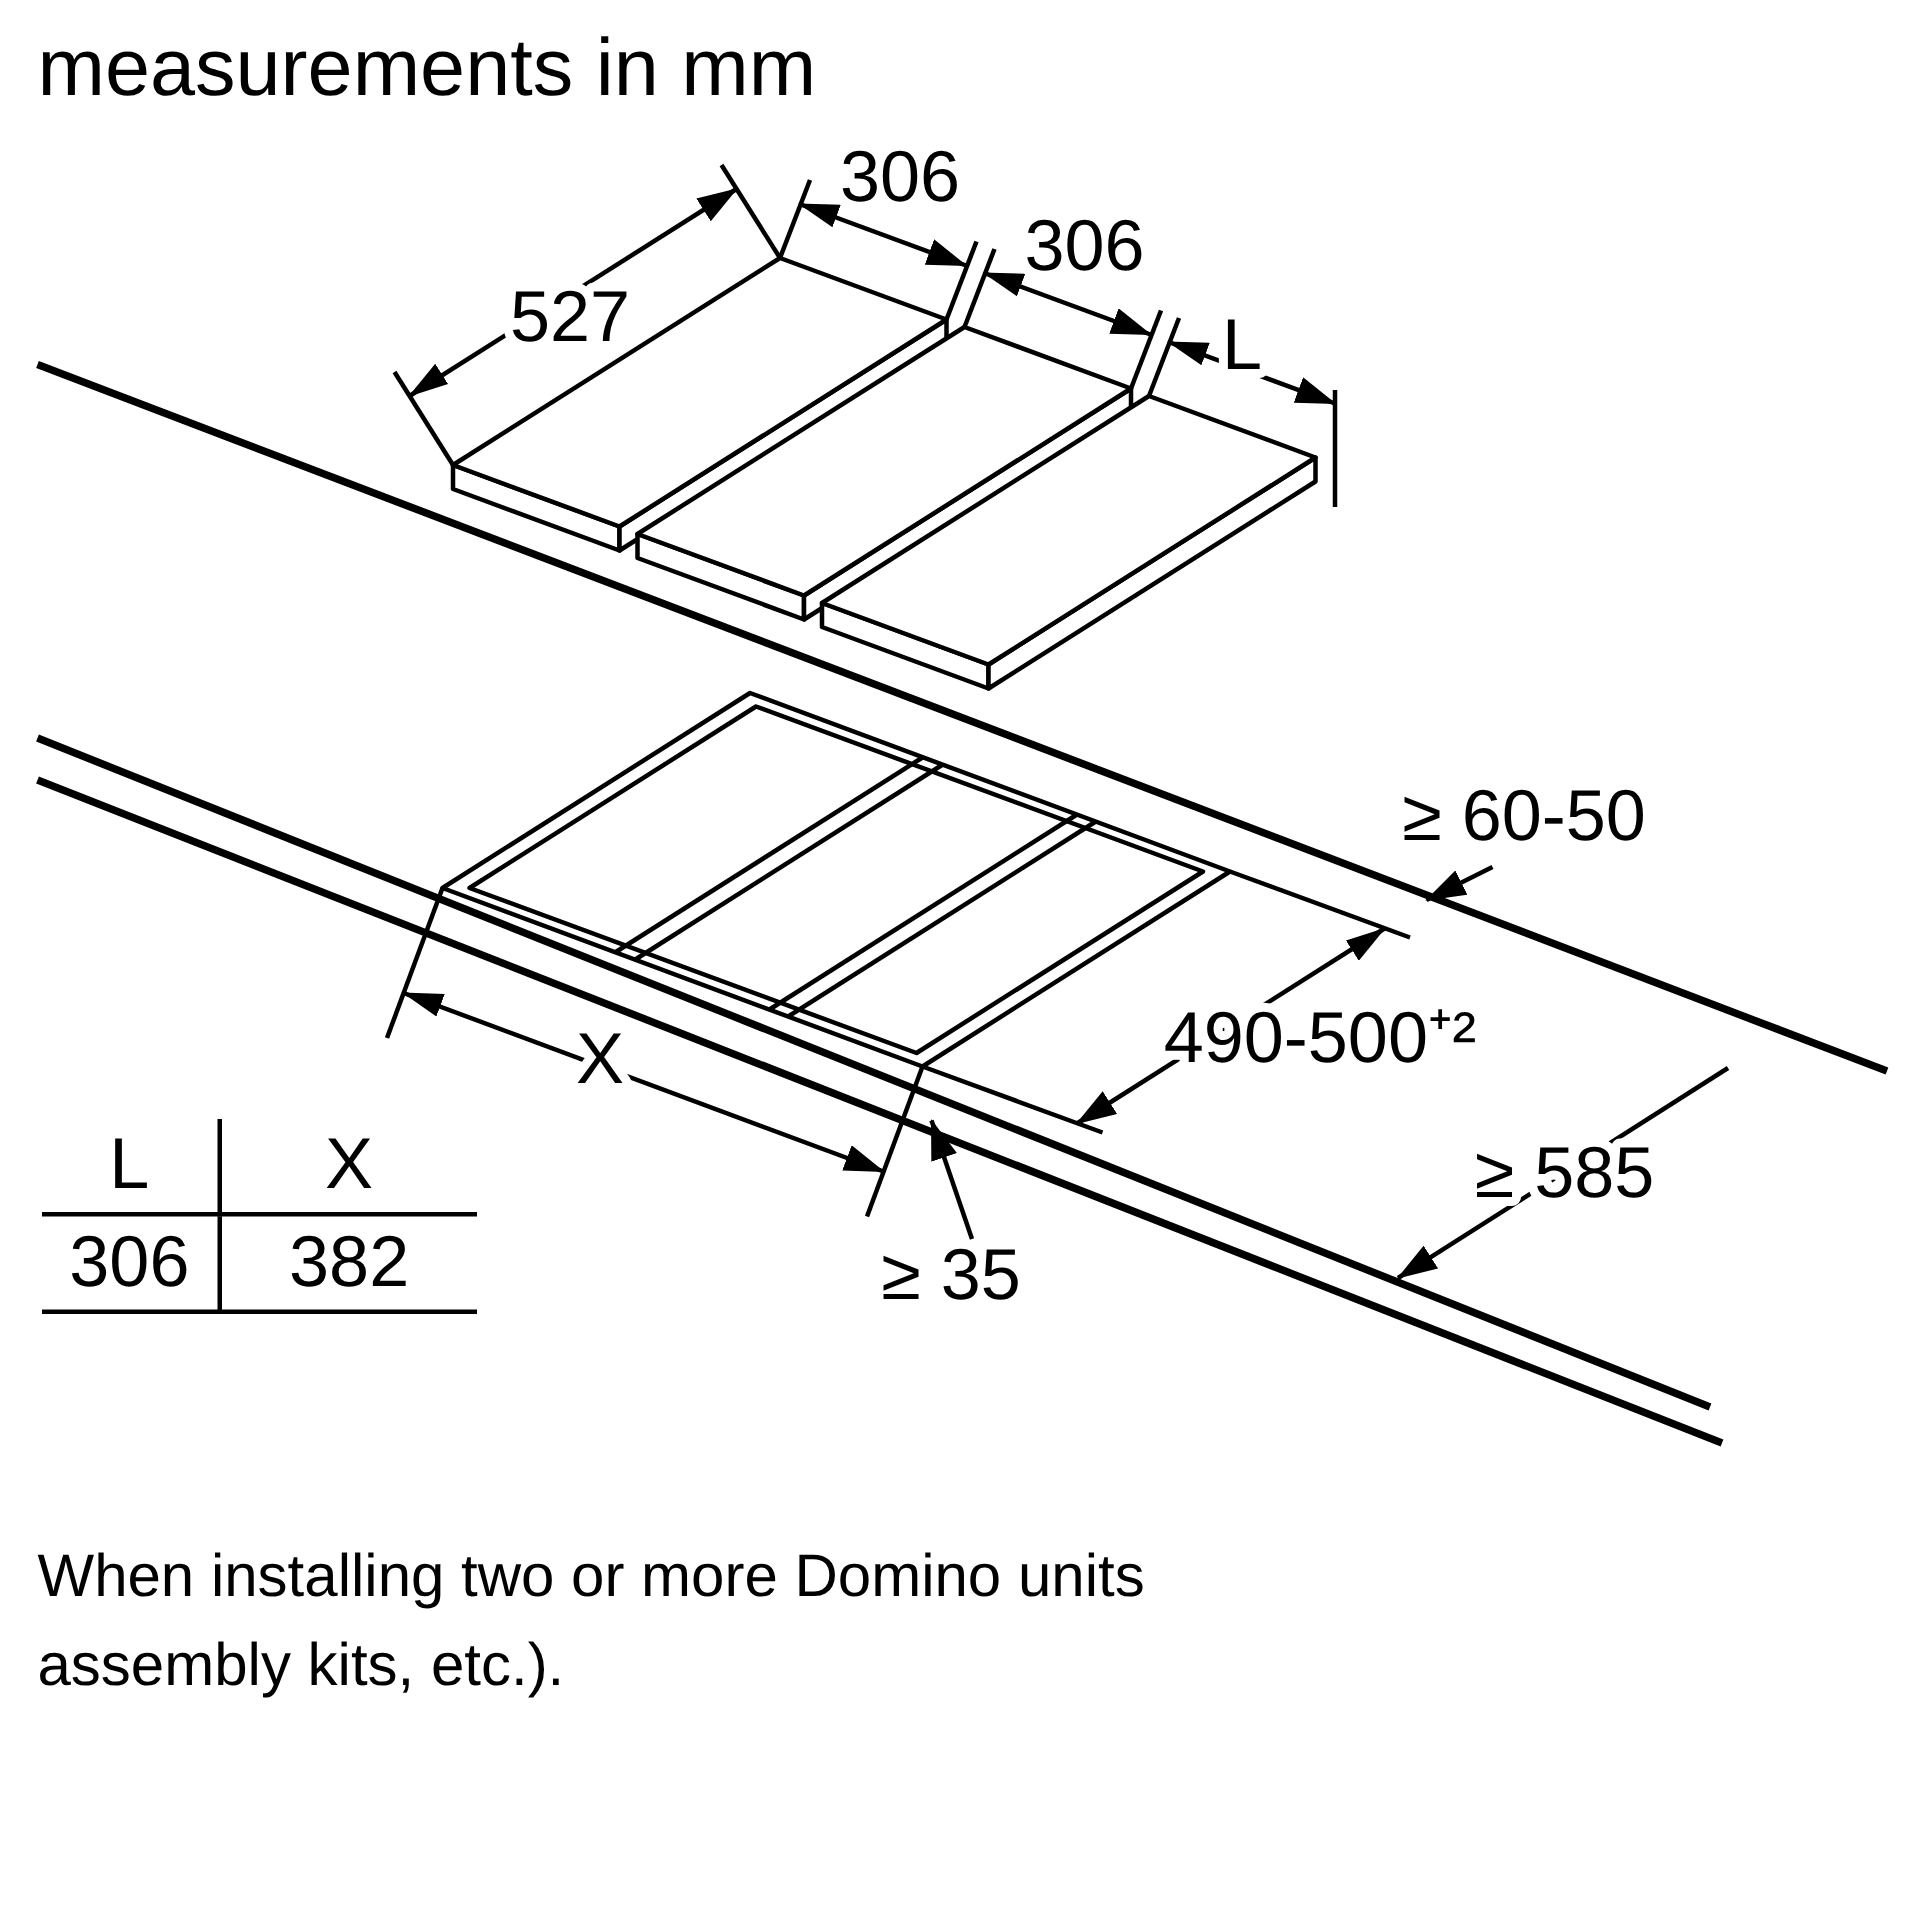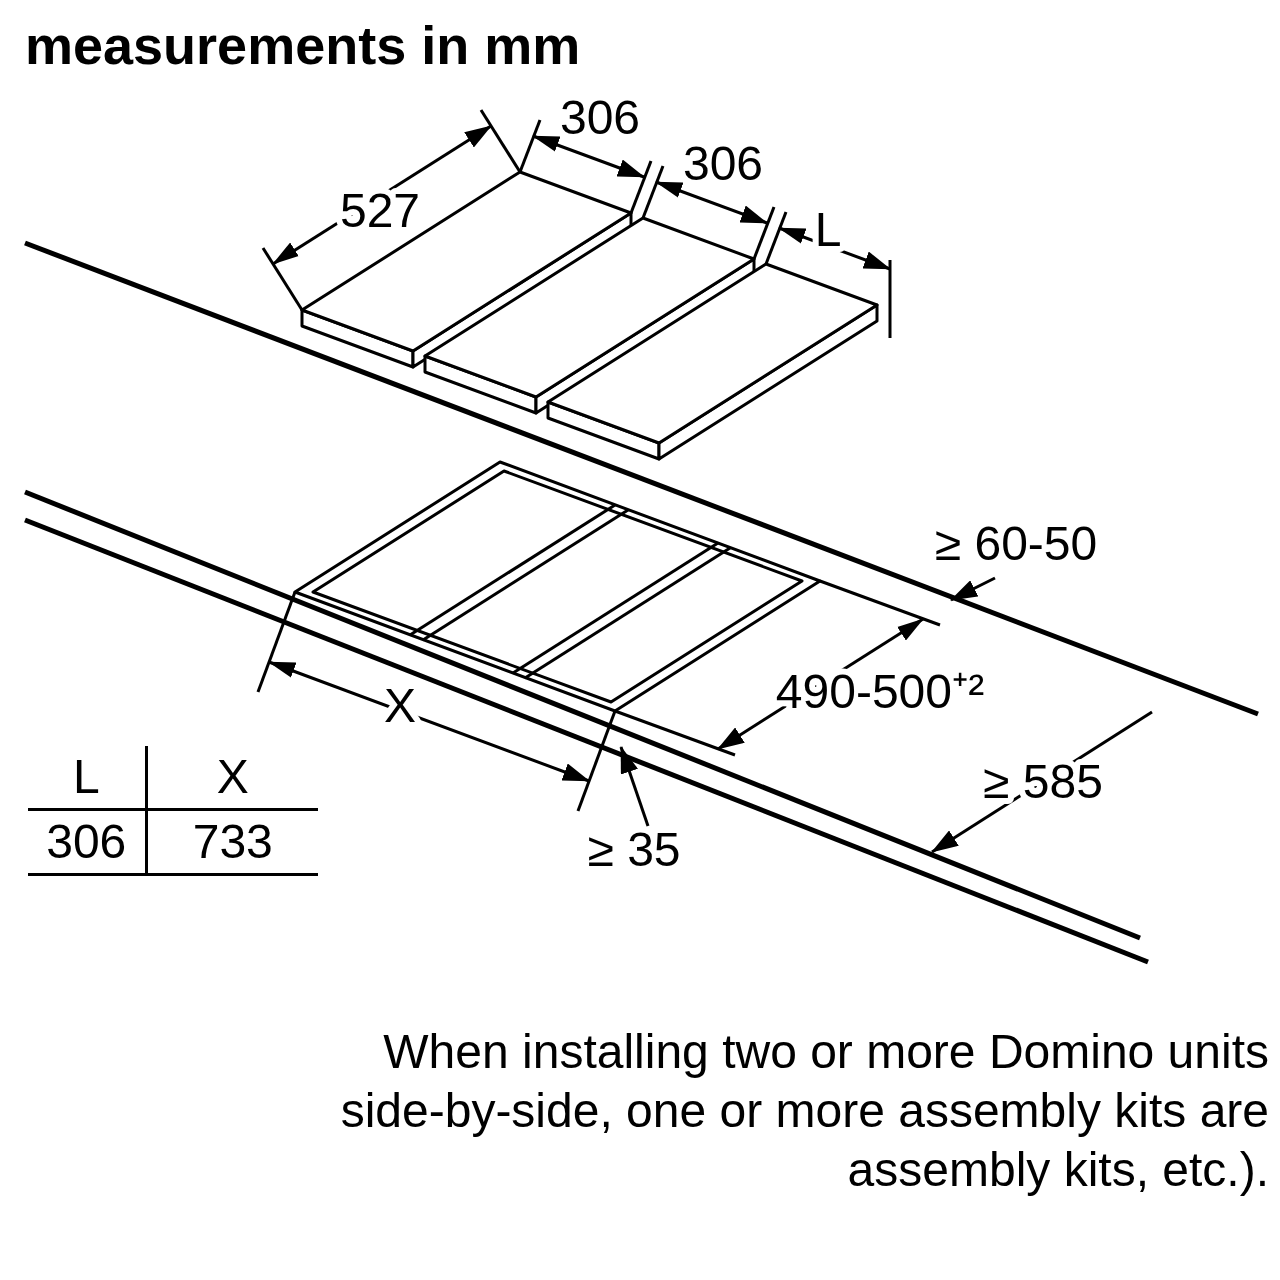--- a/index.html
+++ b/index.html
@@ -4,21 +4,21 @@
 <style>
   * { margin: 0; padding: 0; box-sizing: border-box; }
   html, body {
     width: 1280px; height: 1280px;
     background: #fff; color: #000;
     font-family: "Liberation Sans", sans-serif;
     position: relative; overflow: hidden;
   }
   .title {
     position: absolute; left: 25px; top: 14px;
-    font-size: 54px; letter-spacing: 0px; font-weight: bold;
+    font-size: 54px; letter-spacing: 0px;
   }
   svg.diagram { position: absolute; left: 0; top: 0; }
   .dim-label {
     font-family: "Liberation Sans", sans-serif;
     font-size: 48px; fill: #000;
     paint-order: stroke; stroke: #fff; stroke-width: 12px; stroke-linejoin: round;
   }
   .lx-table {
     position: absolute; left: 28px; top: 746px;
     border-collapse: collapse; font-size: 48px;
@@ -26,22 +26,22 @@
   .lx-table th, .lx-table td {
     font-weight: normal; text-align: center; padding: 3px 14px; line-height: 56px;
   }
   .lx-table th:first-child, .lx-table td:first-child {
     border-right: 3px solid #000; min-width: 118px;
   }
   .lx-table th:last-child, .lx-table td:last-child { min-width: 172px; }
   .lx-table thead th { border-bottom: 3px solid #000; }
   .lx-table tbody tr:first-child td { border-bottom: 3px solid #000; }
   .note {
-    position: absolute; left: 39px; top: 1022px;
-    font-size: 48px; line-height: 59px; width: 1230px; text-align: right;
+    position: absolute; left: 25px; top: 1022px;
+    font-size: 40px; line-height: 59px; width: 1230px;
   }
 </style>
 </head>
 <body>
 
 <div class="title">measurements in mm</div>
 
 <svg class="diagram" width="1280" height="1280" viewBox="0 0 1280 1280" stroke-linejoin="round">
   <defs>
     <marker id="ae" markerUnits="userSpaceOnUse" markerWidth="28" markerHeight="18" refX="26" refY="9" orient="auto">
@@ -146,22 +146,21 @@
 <table class="lx-table">
   <thead>
     <tr>
       <th>L</th>
       <th>X</th>
     </tr>
   </thead>
   <tbody>
     <tr>
       <td>306</td>
-      <td>733</td>
+      <td>382</td>
     </tr>
   </tbody>
 </table>
 
 <div class="note">
   <div>When installing two or more Domino units</div>
-  <div>side-by-side, one or more assembly kits are</div>
   <div>assembly kits, etc.).</div>
 </div>
 
 </body></html>

